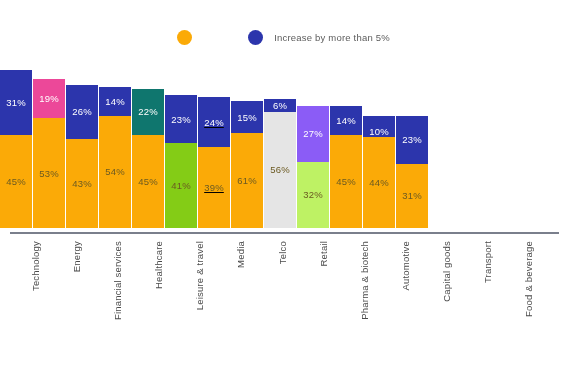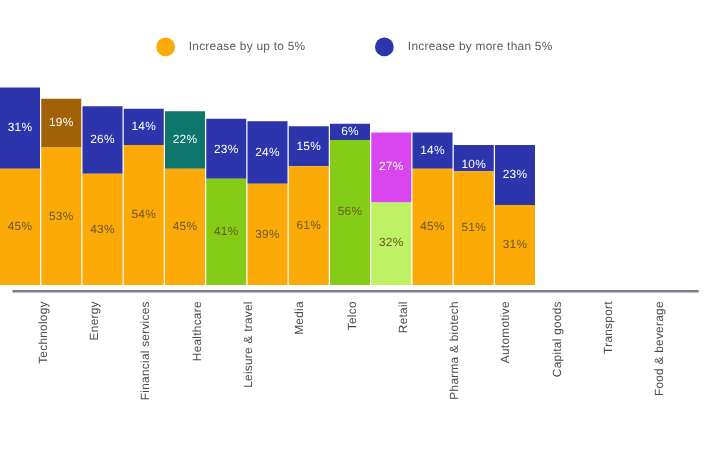--- a/index.html
+++ b/index.html
@@ -149,40 +149,39 @@
   }
 </style>
 </head>
 <body>
 
 <div id="chart-card">
 
   <div id="legend">
     <div class="legend-item">
       <span class="legend-dot" style="background: rgb(251, 170, 7);"></span>
-      <span class="legend-label">Increase by up to 5%</span>
     </div>
     <div class="legend-item">
       <span class="legend-dot" style="background: rgb(44, 53, 172);"></span>
       <span class="legend-label">Increase by more than 5%</span>
     </div>
   </div>
 
   <div id="plot">
     <div id="bars">
         <div class="bar-col" style="height: 95%;">
           <div class="seg seg-blue" style="background: rgb(44, 53, 172); height: 40.7895%; color: rgb(255, 255, 255);">
             <span>31%</span>
           </div>
           <div class="seg seg-orange" style="background: rgb(251, 170, 7); height: 59.2105%; color: rgb(107, 90, 34);">
             <span>45%</span>
           </div>
         </div>
         <div class="bar-col" style="height: 90%;">
-          <div class="seg seg-blue" style="background: #a16207; height: 26.3889%; color: rgb(255, 255, 255);">
+          <div class="seg seg-blue" style="background: #ec4899; height: 26.3889%; color: rgb(255, 255, 255);">
             <span>19%</span>
           </div>
           <div class="seg seg-orange" style="background: rgb(251, 170, 7); height: 73.6111%; color: rgb(107, 90, 34);">
             <span>53%</span>
           </div>
         </div>
         <div class="bar-col" style="height: 86.25%;">
           <div class="seg seg-blue" style="background: rgb(44, 53, 172); height: 37.6812%; color: rgb(255, 255, 255);">
             <span>26%</span>
           </div>
@@ -207,66 +206,66 @@
           </div>
         </div>
         <div class="bar-col" style="height: 80%;">
           <div class="seg seg-blue" style="background: rgb(44, 53, 172); height: 35.9375%; color: rgb(255, 255, 255);">
             <span>23%</span>
           </div>
           <div class="seg seg-orange" style="background: #84cc16; height: 64.0625%; color: rgb(107, 90, 34); text-align: center;">
             <span>41%</span>
           </div>
         </div>
-        <div class="bar-col" style="height: 78.75%;">
+        <div class="bar-col" style="height: 78.75%; text-decoration: underline;">
           <div class="seg seg-blue" style="background: rgb(44, 53, 172); height: 38.0952%; color: rgb(255, 255, 255);">
             <span>24%</span>
           </div>
           <div class="seg seg-orange" style="background: rgb(251, 170, 7); height: 61.9048%; color: rgb(107, 90, 34);">
             <span>39%</span>
           </div>
         </div>
         <div class="bar-col" style="height: 76.25%;">
           <div class="seg seg-blue" style="background: rgb(44, 53, 172); height: 24.5902%; color: rgb(255, 255, 255);">
             <span>15%</span>
           </div>
           <div class="seg seg-orange" style="background: rgb(251, 170, 7); height: 75.4098%; color: rgb(107, 90, 34);">
             <span>61%</span>
           </div>
         </div>
         <div class="bar-col" style="height: 77.5%;">
           <div class="seg seg-blue" style="background: rgb(44, 53, 172); height: 9.67742%; color: rgb(255, 255, 255);">
             <span>6%</span>
           </div>
-          <div class="seg seg-orange" style="background: #84cc16; height: 90.3226%; color: rgb(107, 90, 34);">
+          <div class="seg seg-orange" style="background: #e5e5e5; height: 90.3226%; color: rgb(107, 90, 34);">
             <span>56%</span>
           </div>
         </div>
         <div class="bar-col" style="height: 73.75%;">
-          <div class="seg seg-blue" style="background: #d946ef; height: 45.7627%; color: rgb(255, 255, 255);">
+          <div class="seg seg-blue" style="background: #8b5cf6; height: 45.7627%; color: rgb(255, 255, 255);">
             <span>27%</span>
           </div>
           <div class="seg seg-orange" style="background: #bef264; height: 54.2373%; color: rgb(107, 90, 34);">
             <span>32%</span>
           </div>
         </div>
         <div class="bar-col" style="height: 73.75%;">
           <div class="seg seg-blue" style="background: rgb(44, 53, 172); height: 23.7288%; color: rgb(255, 255, 255);">
             <span>14%</span>
           </div>
           <div class="seg seg-orange" style="background: rgb(251, 170, 7); height: 76.2712%; color: rgb(107, 90, 34);">
             <span>45%</span>
           </div>
         </div>
         <div class="bar-col" style="height: 67.5%;">
           <div class="seg seg-blue" style="background: rgb(44, 53, 172); height: 18.5185%; color: rgb(255, 255, 255); align-items: flex-end;">
             <span>10%</span>
           </div>
           <div class="seg seg-orange" style="background: rgb(251, 170, 7); height: 81.4815%; color: rgb(107, 90, 34);">
-            <span>51%</span>
+            <span>44%</span>
           </div>
         </div>
         <div class="bar-col" style="height: 67.5%;">
           <div class="seg seg-blue" style="background: rgb(44, 53, 172); height: 42.5926%; color: rgb(255, 255, 255);">
             <span>23%</span>
           </div>
           <div class="seg seg-orange" style="background: rgb(251, 170, 7); height: 57.4074%; color: rgb(107, 90, 34);">
             <span>31%</span>
           </div>
         </div>

